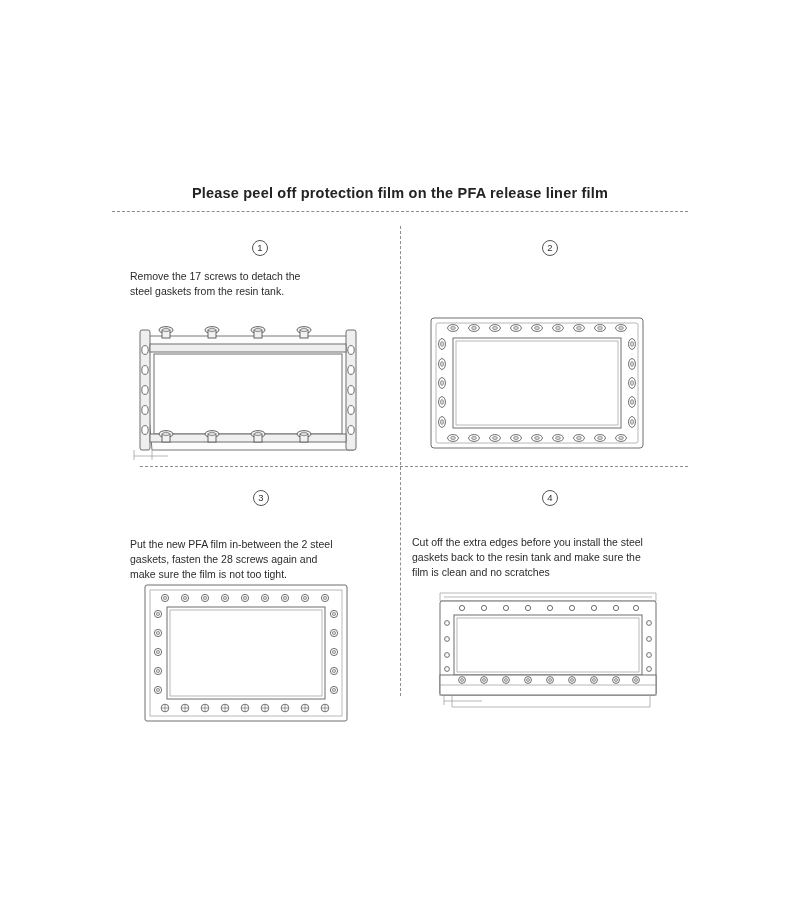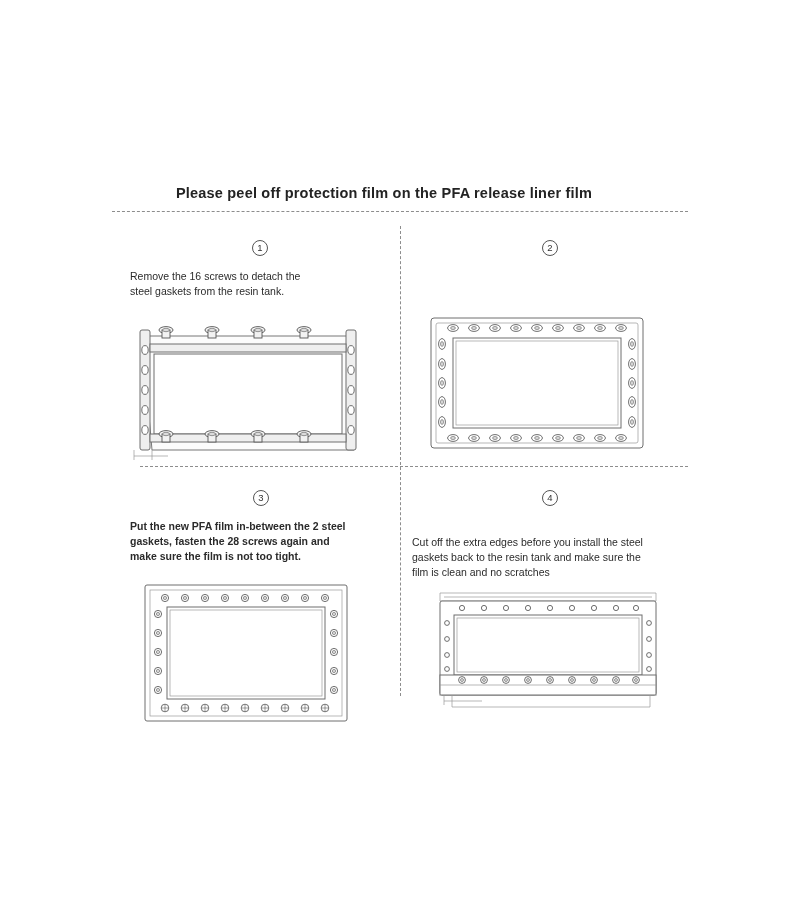--- a/index.html
+++ b/index.html
@@ -19,21 +19,21 @@
     position: absolute;
     left: 0;
     top: 0;
     width: 800px;
     height: 900px;
   }
 
   
   .heading-wrap {
     position: absolute;
-    left: 94px;
+    left: 110px;
     top: 185px;
     width: 580px;
     text-align: center;
   }
   .heading {
     font-size: 14.5px;
     font-weight: bold;
     letter-spacing: 0.2px;
     color: #232323;
     white-space: nowrap;
@@ -114,21 +114,21 @@
   </div>
   <div class="heading-rule"></div>
 
   <div class="v-divider"></div>
   <div class="h-divider"></div>
 
   <div class="cell" style="left:130px; top:240px; width:260px;">
     <div class="cell-num">
       <span class="circ-num">1</span>
     </div>
-    <div class="cell-text" style="margin-top:11px;">Remove the 16 screws to detach the
+    <div class="cell-text" style="margin-top:11px;">Remove the 17 screws to detach the
 steel gaskets from the resin tank.</div>
   </div>
 
   <div class="cell" style="left:128px; top:310px;">
     <svg class="fig" width="240" height="150" viewBox="0 0 240 150">
 
       <path class="panel" d="M14 26 L226 26 L226 140 L24 140 Z"></path>
 
       <rect class="fillwhite" x="26" y="44" width="188" height="80"></rect>
 
@@ -289,21 +289,21 @@
         <ellipse class="screw-o" cx="207" cy="110" rx="3.4" ry="5.4"></ellipse>
           <ellipse class="screw-i" cx="207" cy="110" rx="1.5" ry="2.4"></ellipse>
       </g>
     </svg>
   </div>
 
   <div class="cell" style="left:130px; top:490px; width:262px;">
     <div class="cell-num">
       <span class="circ-num">3</span>
     </div>
-    <div class="cell-text" style="margin-top:11px;font-weight:bold;">Put the new PFA film in-between the 2 steel
+    <div class="cell-text" style="margin-top:29px;">Put the new PFA film in-between the 2 steel
 gaskets, fasten the 28 screws again and
 make sure the film is not too tight.</div>
   </div>
 
   <div class="cell" style="left:140px; top:580px;">
     <svg class="fig" width="212" height="146" viewBox="0 0 212 146">
 
       <rect class="fillwhite" x="5" y="5" width="202" height="136" rx="2"></rect>
       <rect class="thin" x="10" y="10" width="192" height="126"></rect>
 

